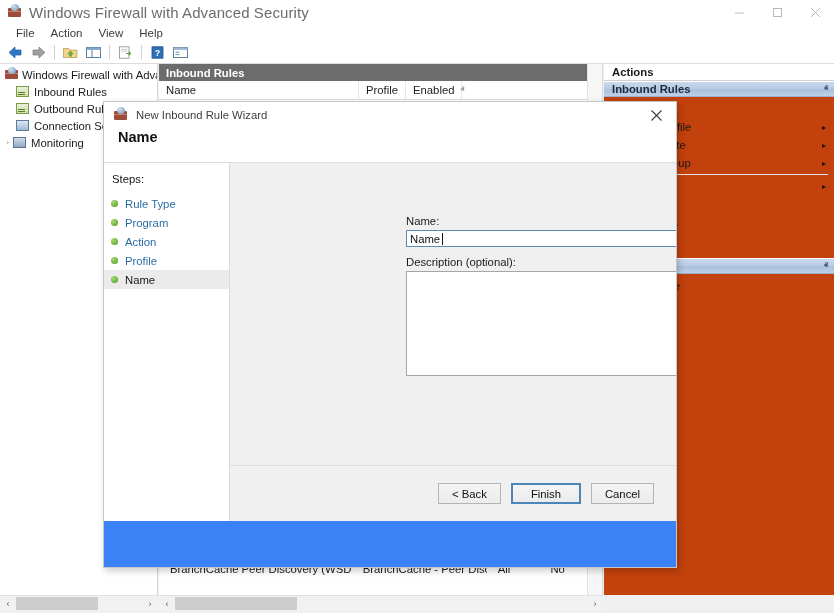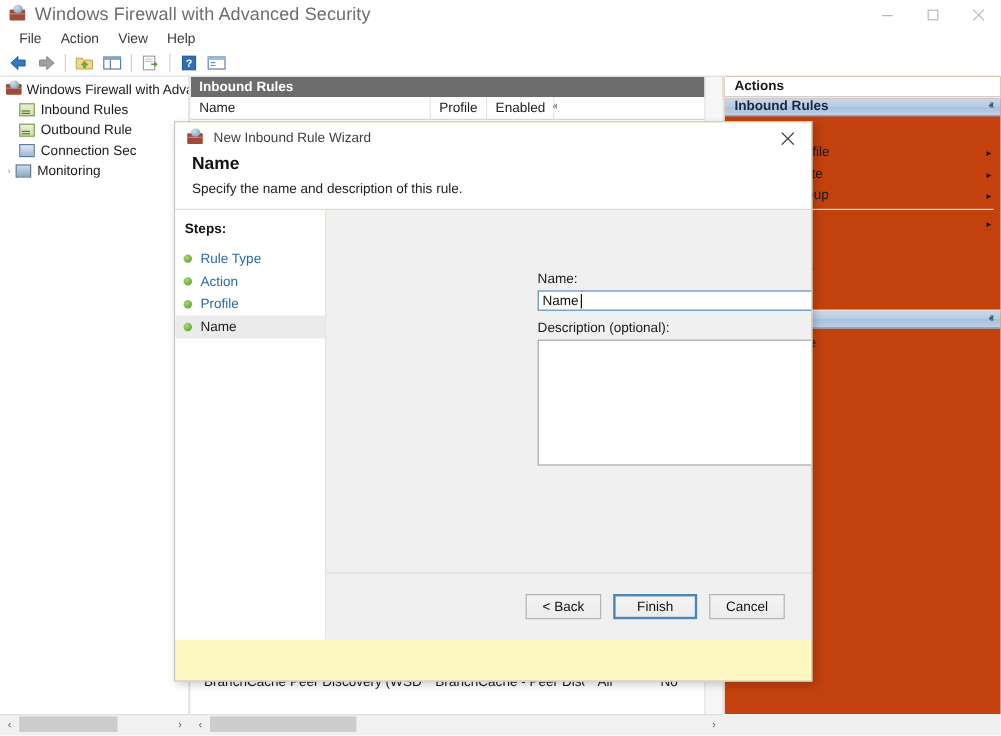--- a/index.html
+++ b/index.html
@@ -165,26 +165,25 @@
     position: absolute; right: 0; top: 0; width: 15px; bottom: 0;
     background: #f6f6f6; border-left: 1px solid #e2e2e2;
   }
   .vscroll-list .vs-arrow {
     height: 15px; display: flex; align-items: center; justify-content: center;
     color: #5a5a5a; font-size: 9px;
   }
 
   
   .dialog {
-    position: absolute; left: 103px; top: 101px; width: 532px; height: 467px;
-    background: #fef9c3;
+    position: absolute; left: 103px; top: 101px; width: 574px; height: 467px;
+    background: #3b82f6;
     border: 1px solid #c6c6c6;
     box-shadow: 2px 3px 7px rgba(0,0,0,0.20);
     overflow: hidden;
-    margin-left: 42px;
   }
   .dlg-titlebar {
     height: 26px; background: #ffffff;
     display: flex; align-items: center; position: relative;
   }
   .dlg-titlebar .dlg-icon { width: 16px; height: 16px; margin-left: 9px; margin-right: 7px; position: relative; }
   .dlg-title-text { font-size: 11.3px; color: #3f3f3f; }
   .dlg-close {
     position: absolute; right: 0; top: 0; width: 40px; height: 26px;
     display: flex; align-items: center; justify-content: center;
@@ -197,21 +196,21 @@
     margin: 0 0 7px 0; font-size: 14.5px; font-weight: bold; color: #111;
   }
   .dlg-head .sub { font-size: 11.3px; color: #222; }
   .dlg-headrule { height: 1px; background: #dcdcdc; }
 
   .dlg-body { display: flex; height: 358px; }
   .dlg-steps {
     width: 126px; background: #ffffff; padding: 10px 0 0 7px;
     border-right: 1px solid #dcdcdc;
   }
-  .steps-title { font-size: 11.3px; font-weight: bold; color: #111; margin-bottom: 9px; padding-left: 1px; }
+  .steps-title { font-size: 11.3px; font-weight: normal; color: #111; margin-bottom: 9px; padding-left: 1px; }
   .step-row {
     display: flex; align-items: center; height: 19px; font-size: 11.3px;
     color: #2b6ca3; white-space: nowrap;
   }
   .step-row.current { background: #ebebeb; margin-left: -7px; padding-left: 7px; color: #1a1a1a; }
   .step-bullet {
     width: 7px; height: 7px; border-radius: 50%;
     background: radial-gradient(circle at 35% 32%, #a8d77a 0%, #76b83f 55%, #4e8c24 100%);
     margin-right: 7px; flex: 0 0 auto;
   }
@@ -515,31 +514,34 @@
       <div class="dlg-close">
         <svg width="13" height="13" viewBox="0 0 13 13">
           <line x1="1.5" y1="1.5" x2="11.5" y2="11.5" stroke="#3a3a3a" stroke-width="1.1"></line>
           <line x1="11.5" y1="1.5" x2="1.5" y2="11.5" stroke="#3a3a3a" stroke-width="1.1"></line>
         </svg>
       </div>
     </div>
 
     <div class="dlg-head">
       <h1>Name</h1>
-      <div class="sub">Specify the name and description of this rule.</div>
     </div>
     <div class="dlg-headrule"></div>
 
     <div class="dlg-body">
 
       <div class="dlg-steps">
         <div class="steps-title">Steps:</div>
         <div class="step-row">
           <span class="step-bullet"></span>
           <span>Rule Type</span>
+        </div>
+        <div class="step-row">
+          <span class="step-bullet"></span>
+          <span>Program</span>
         </div>
         <div class="step-row">
           <span class="step-bullet"></span>
           <span>Action</span>
         </div>
         <div class="step-row">
           <span class="step-bullet"></span>
           <span>Profile</span>
         </div>
         <div class="step-row current">

